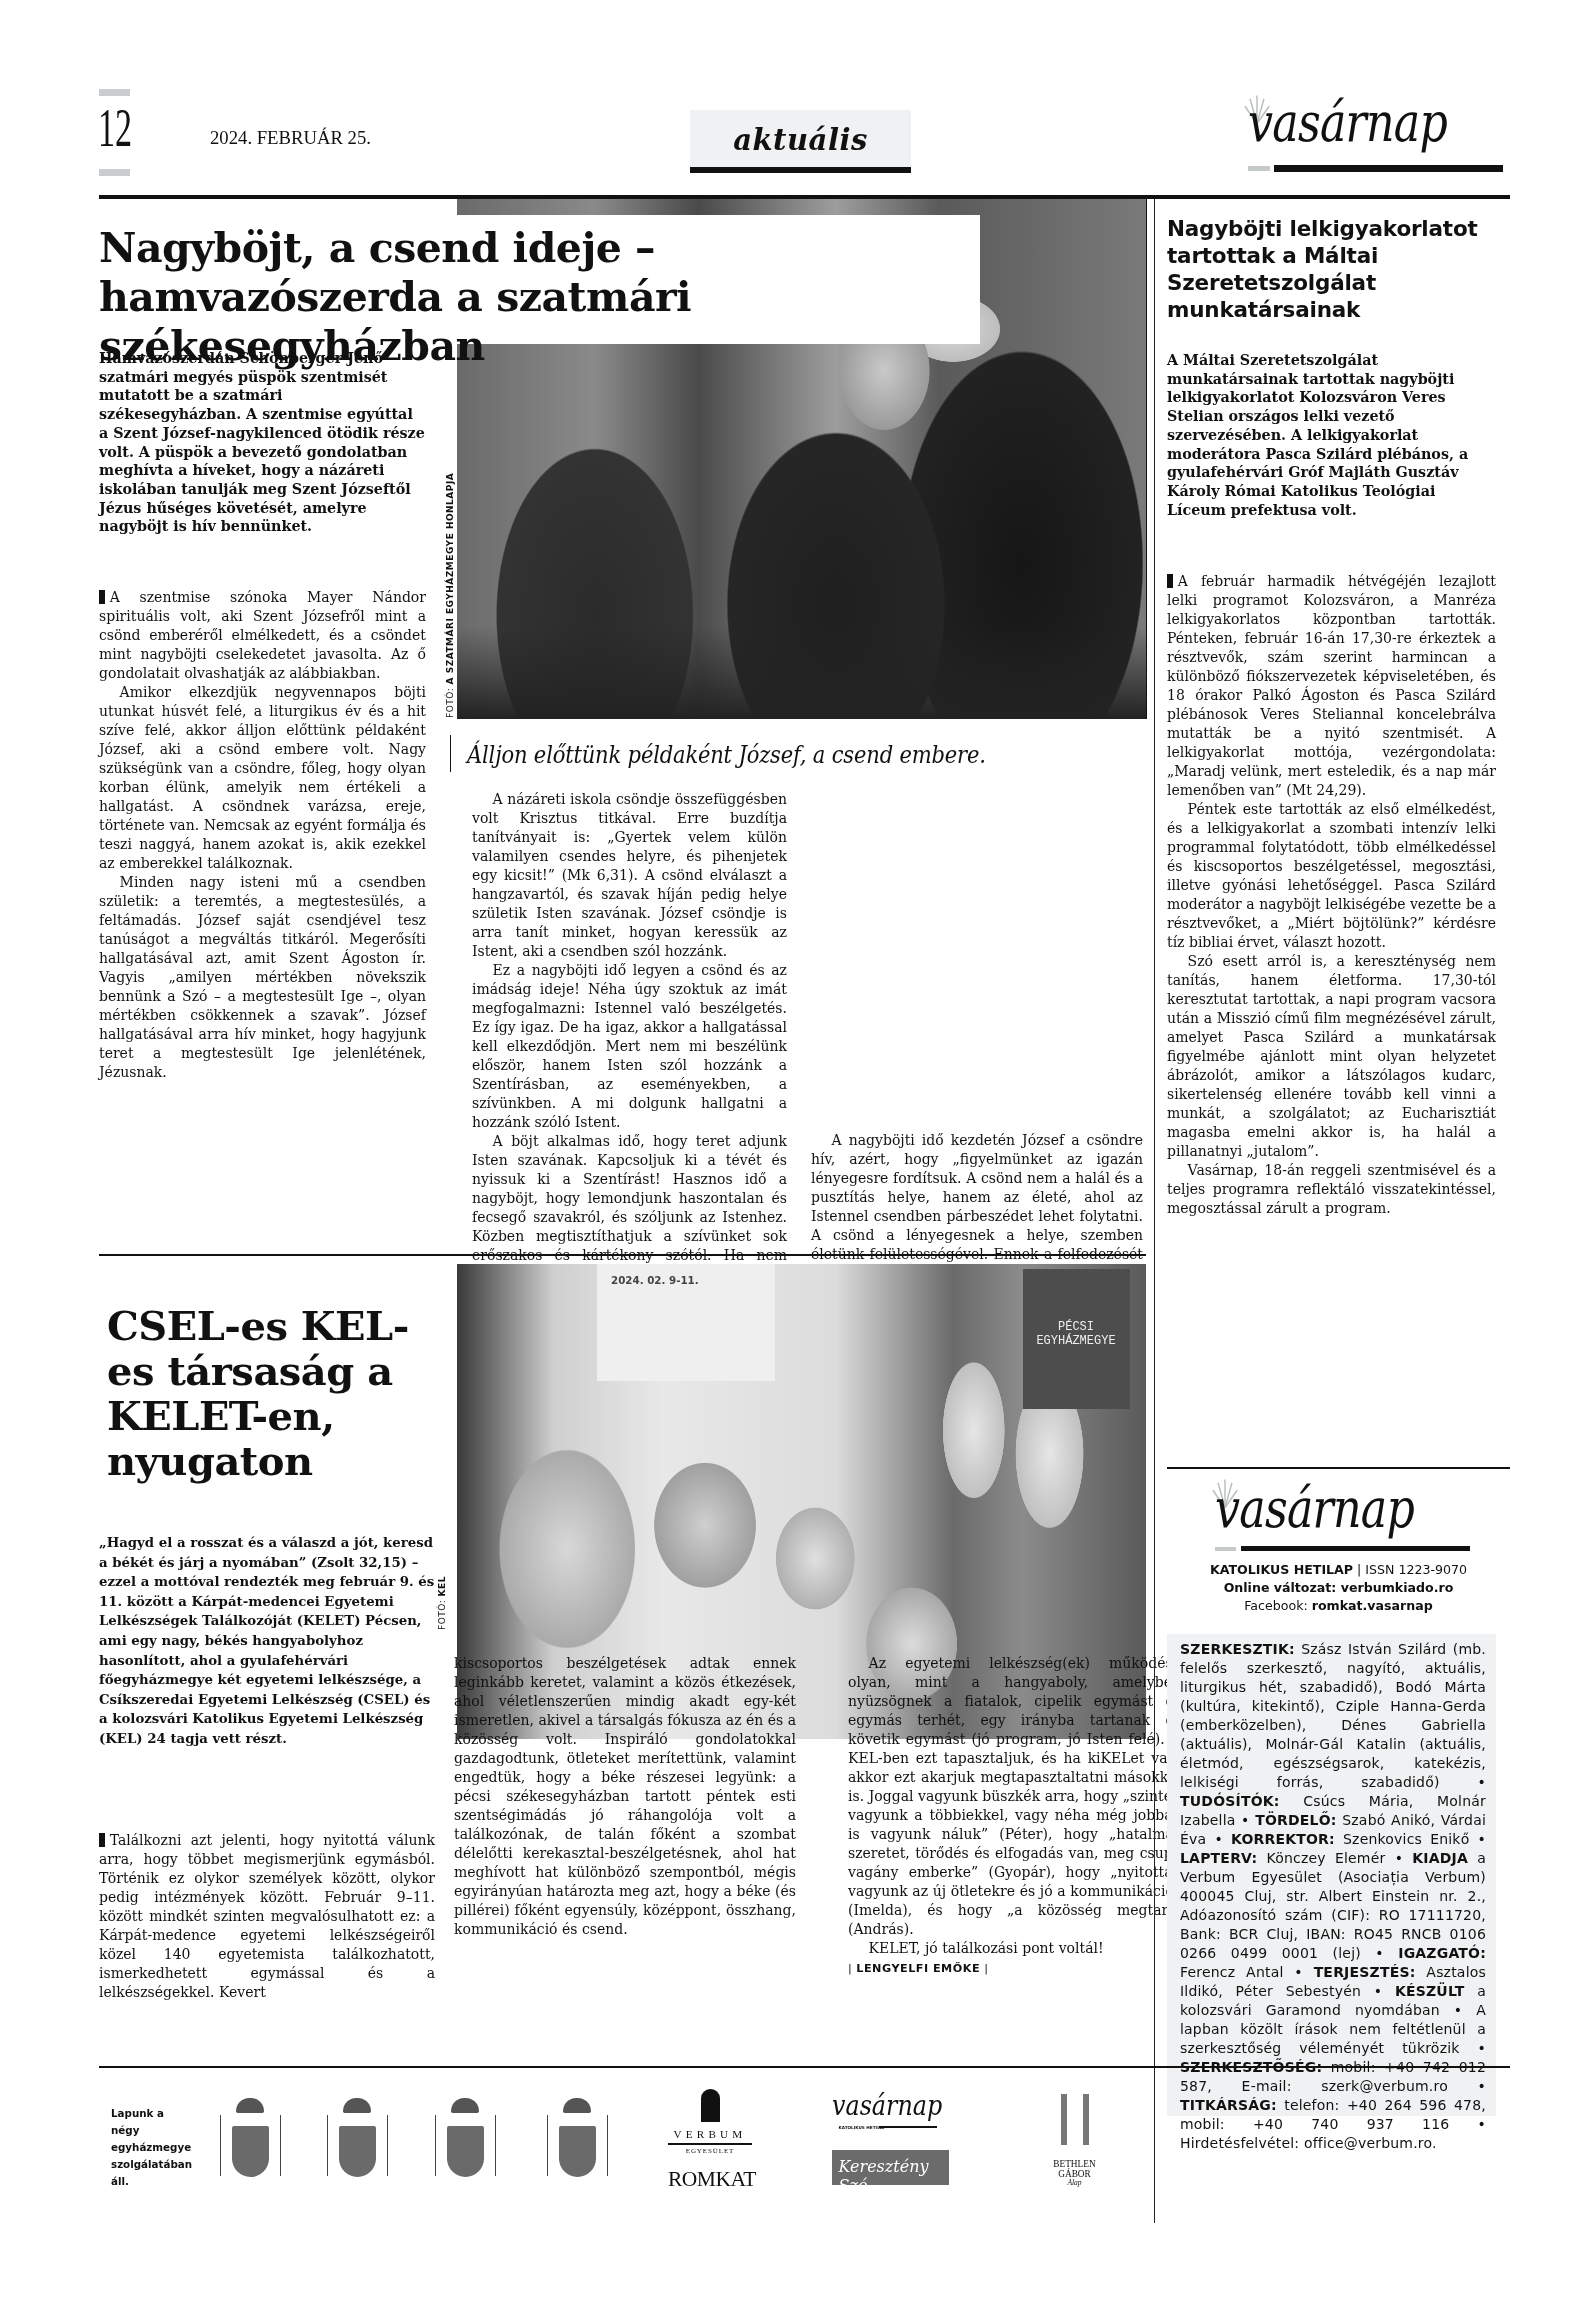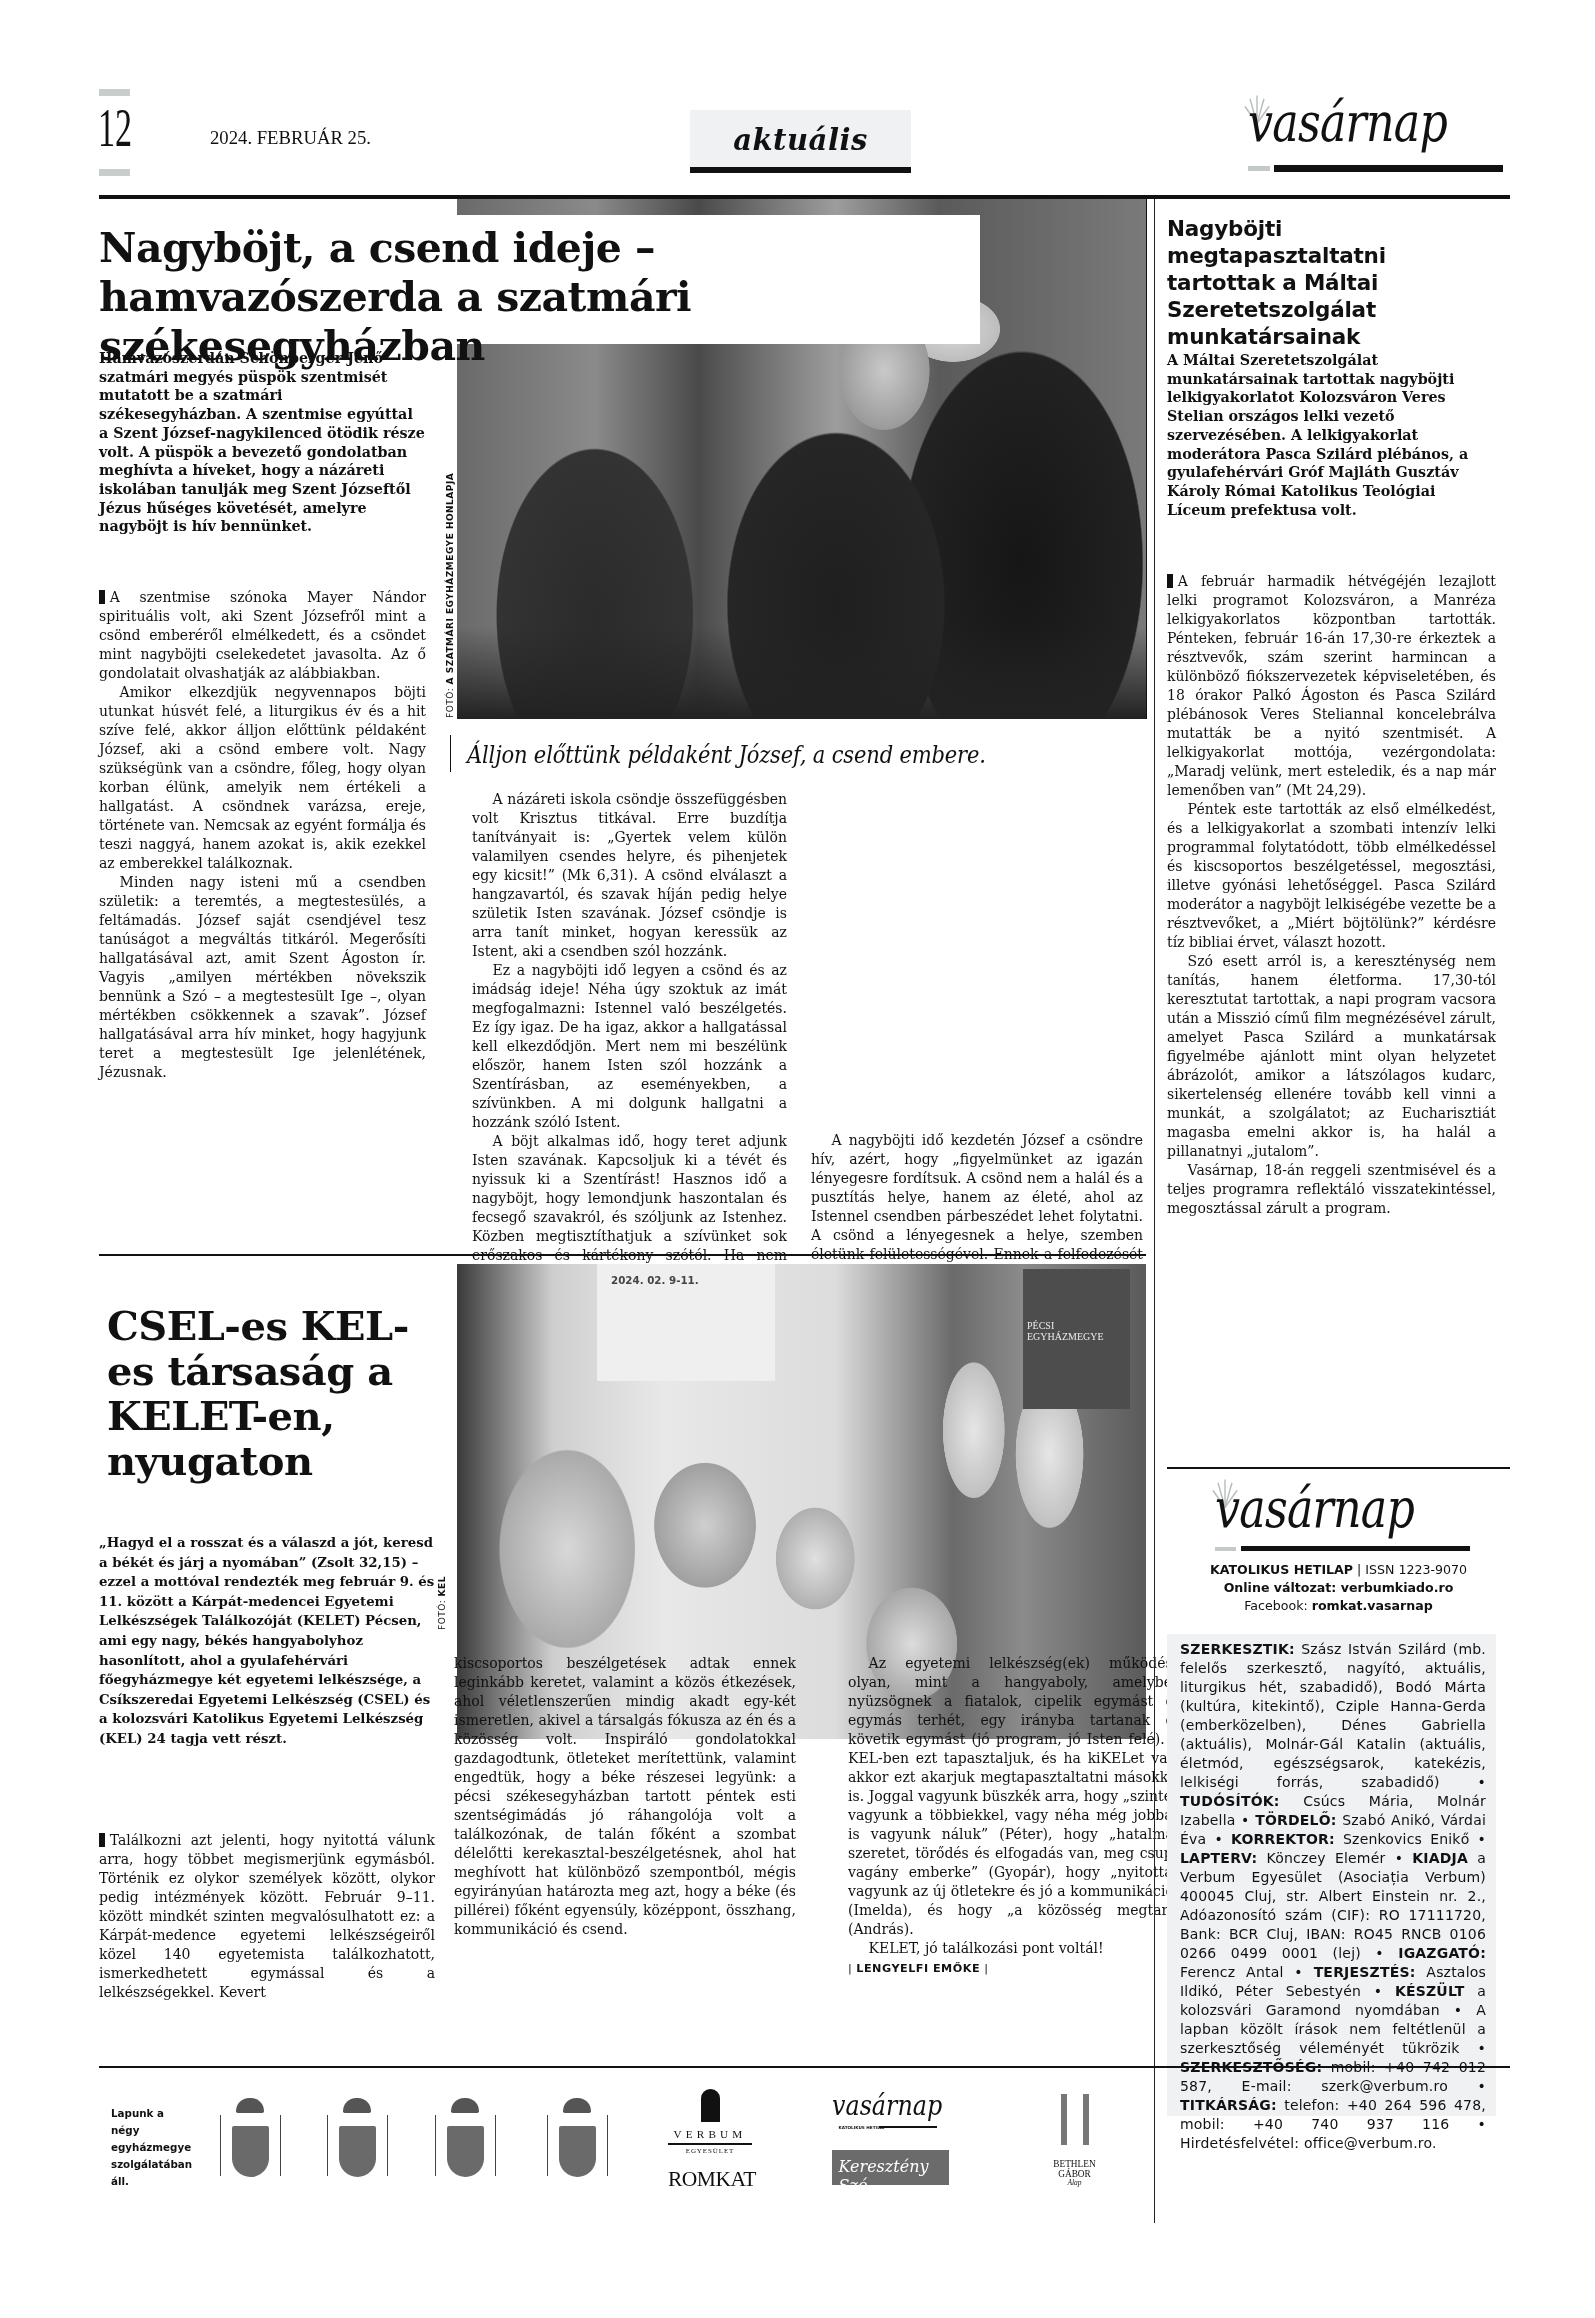--- a/index.html
+++ b/index.html
@@ -39,21 +39,21 @@
         radial-gradient(ellipse 84px 103px at 36% 55%, #cfcfcf 0%, #a0a0a0 60%, transparent 61%),
         radial-gradient(ellipse 65px 84px at 52% 62%, #e0e0e0 0%, #b0b0b0 60%, transparent 61%),
         radial-gradient(ellipse 75px 93px at 66% 80%, #dcdcdc 0%, #a8a8a8 60%, transparent 61%),
         radial-gradient(ellipse 56px 122px at 86% 40%, #e6e6e6 0%, #c0c0c0 60%, transparent 61%),
         radial-gradient(ellipse 51px 112px at 75% 35%, #e6e6e6 0%, #c0c0c0 60%, transparent 61%),
         linear-gradient(90deg, #3a3a3a 0%, #cfcfcf 14%, #e8e8e8 30%, #dcdcdc 55%, #6a6a6a 72%, #8b8b8b 82%, #5a5a5a 100%);
     }
     .photo2 .poster { position: absolute; left: 140px; top: 0; width: 178px; height: 117px; background: #efefef; }
     .photo2 .poster-date { position: absolute; left: 154px; top: 10.3px; font-family: "DejaVu Sans", sans-serif; font-weight: bold; font-size: 10.3px; color: #444; }
     .photo2 .banner { position: absolute; left: 566px; top: 4.7px; width: 107px; height: 140px; background: #4d4d4d; }
-    .photo2 .banner-text { position: absolute; left: 570px; top: 56px; width: 98px; text-align: left; font-family: Liberation Serif, serif; font-size: 10px; color: #eee; }
+    .photo2 .banner-text { position: absolute; left: 570px; top: 56px; width: 98px; text-align: center; font-family: Liberation Mono, monospace; font-size: 12px; color: #eee; }
     .photo-credit-2 { left: 437px; top: 1630px; transform: rotate(-90deg); transform-origin: left top; font-family: "DejaVu Sans", sans-serif; font-size: 9px; letter-spacing: 0.5px; white-space: nowrap; color: #111; }
 
     
     .headline1-box { left: 84px; top: 215px; width: 896px; height: 129px; background: #ffffff; }
     .headline1 { left: 99px; top: 224px; width: 874px; font-family: "DejaVu Serif", serif; font-weight: bold; font-size: 41px; line-height: 49px; letter-spacing: -0.5px; color: #111; }
     .lead1 { left: 99px; top: 349px; width: 327px; font-family: "DejaVu Serif", serif; font-weight: bold; font-size: 14.3px; line-height: 18.7px; color: #111; }
     .body { font-family: "DejaVu Serif", serif; font-size: 14px; line-height: 19px; text-align: justify; hyphens: manual; color: #111; }
     .body p { margin: 0; text-indent: 20.6px; }
     .body p.first { text-indent: 0; }
     .bullet { display: inline-block; width: 6px; height: 14px; background: #111; vertical-align: -1.9px; margin-right: 4.7px; }
@@ -186,21 +186,21 @@
   <p class="first">kiscsoportos beszélgetések adtak ennek leginkább keretet, valamint a közös étkezések, ahol véletlenszerűen mindig akadt egy-két ismeretlen, akivel a társalgás fókusza az én és a közösség volt. Inspiráló gondolatokkal gazdagodtunk, ötleteket merítettünk, valamint engedtük, hogy a béke részesei legyünk: a pécsi székesegyházban tartott péntek esti szentségimádás jó ráhangolója volt a találkozónak, de talán főként a szombat délelőtti kerekasztal-beszélgetésnek, ahol hat meghívott hat különböző szempontból, mégis egyirányúan határozta meg azt, hogy a béke (és pillérei) főként egyensúly, középpont, összhang, kommunikáció és csend.</p>
 </div>
 <div class="abs body col-b3">
   <p>Az egyetemi lelkészség(ek) működése olyan, mint a hangyaboly, amelyben nyüzsögnek a fiatalok, cipelik egymást és egymás terhét, egy irányba tartanak és követik egymást (jó program, jó Isten felé). A KEL-ben ezt tapasztaljuk, és ha kiKELet van, akkor ezt akarjuk megtapasztaltatni másokkal is. Joggal vagyunk büszkék arra, hogy „szinten vagyunk a többiekkel, vagy néha még jobbak is vagyunk náluk” (Péter), hogy „hatalmas szeretet, törődés és elfogadás van, meg csupa vagány emberke” (Gyopár), hogy „nyitottak vagyunk az új ötletekre és jó a kommunikáció” (Imelda), és hogy „a közösség megtart” (András).</p>
   <p>KELET, jó találkozási pont voltál!</p>
   <p class="first"><span class="source-sig">| <b>LENGYELFI EMŐKE</b> |</span></p>
 </div>
 
 <div class="abs col-divider"></div>
 
-<h2 class="abs headline3" style="margin:0">Nagyböjti megtapasztaltatni tartottak a Máltai Szeretetszolgálat munkatársainak</h2>
+<h2 class="abs headline3" style="margin:0">Nagyböjti lelkigyakorlatot tartottak a Máltai Szeretetszolgálat munkatársainak</h2>
 <div class="abs lead3">A Máltai Szeretetszolgálat munkatársainak tartottak nagyböjti lelkigyakorlatot Kolozsváron Veres Stelian országos lelki vezető szervezésében. A lelkigyakorlat moderátora Pasca Szilárd plébános, a gyulafehérvári Gróf Majláth Gusztáv Károly Római Katolikus Teológiai Líceum prefektusa volt.</div>
 <div class="abs body col-c1">
   <p class="first"><span class="bullet"></span><span>A február harmadik hétvégéjén lezajlott lelki programot Kolozsváron, a Manréza lelkigyakorlatos központban tartották. Pénteken, február 16-án 17,30-re érkeztek a résztvevők, szám szerint harmincan a különböző fiókszervezetek képviseletében, és 18 órakor Palkó Ágoston és Pasca Szilárd plébánosok Veres Steliannal koncelebrálva mutatták be a nyitó szentmisét. A lelkigyakorlat mottója, vezérgondolata: „Maradj velünk, mert esteledik, és a nap már lemenőben van” (Mt 24,29).</span></p>
   <p>Péntek este tartották az első elmélkedést, és a lelkigyakorlat a szombati intenzív lelki programmal folytatódott, több elmélkedéssel és kiscsoportos beszélgetéssel, megosztási, illetve gyónási lehetőséggel. Pasca Szilárd moderátor a nagyböjt lelkiségébe vezette be a résztvevőket, a „Miért böjtölünk?” kérdésre tíz bibliai érvet, választ hozott.</p>
   <p>Szó esett arról is, a kereszténység nem tanítás, hanem életforma. 17,30-tól keresztutat tartottak, a napi program vacsora után a Misszió című film megnézésével zárult, amelyet Pasca Szilárd a munkatársak figyelmébe ajánlott mint olyan helyzetet ábrázolót, amikor a látszólagos kudarc, sikertelenség ellenére tovább kell vinni a munkát, a szolgálatot; az Eucharisztiát magasba emelni akkor is, ha halál a pillanatnyi „jutalom”.</p>
   <p>Vasárnap, 18-án reggeli szentmisével és a teljes programra reflektáló visszatekintéssel, megosztással zárult a program.</p>
 </div>
 
 <div class="abs sep-right"></div>
 <div class="abs mast2">

